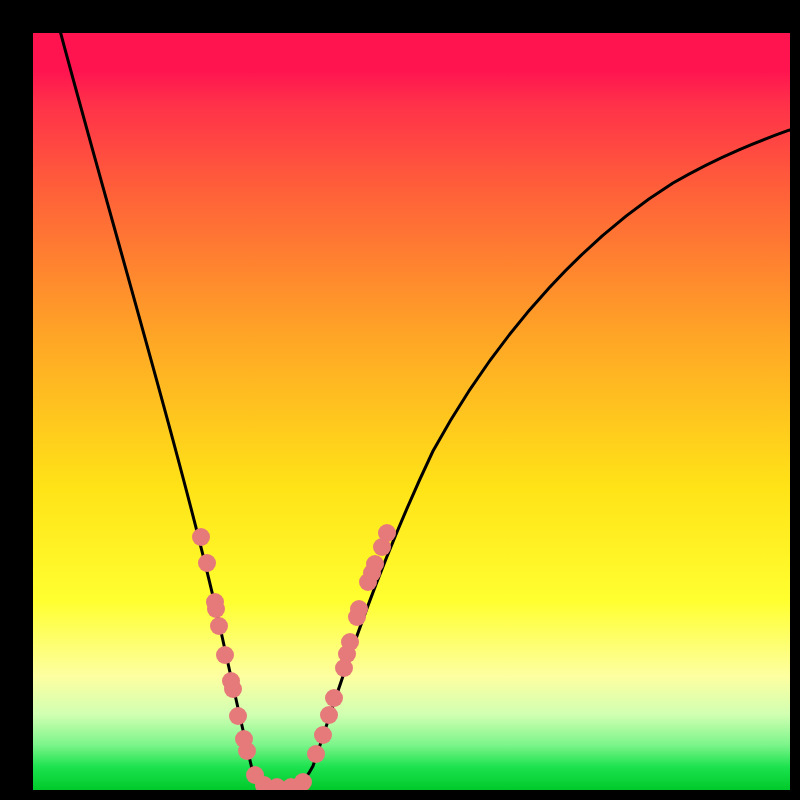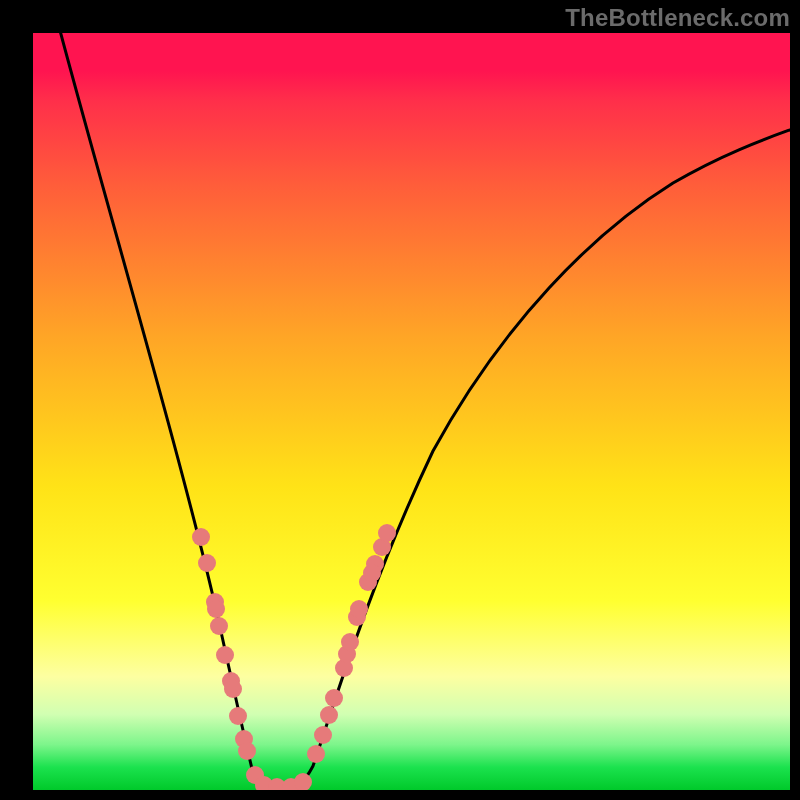--- a/index.html
+++ b/index.html
@@ -92,14 +92,13 @@
         <circle cx="317" cy="609" r="9" fill="#e67a7a"></circle>
         <circle cx="324" cy="584" r="9" fill="#e67a7a"></circle>
         <circle cx="326" cy="576" r="9" fill="#e67a7a"></circle>
         <circle cx="335" cy="549" r="9" fill="#e67a7a"></circle>
         <circle cx="342" cy="531" r="9" fill="#e67a7a"></circle>
         <circle cx="339" cy="540" r="9" fill="#e67a7a"></circle>
         <circle cx="349" cy="514" r="9" fill="#e67a7a"></circle>
         <circle cx="354" cy="500" r="9" fill="#e67a7a"></circle>
       </svg>
   </div>
-  <div class="watermark">TheBottleneck.com</div>
 </div>
 
 </body></html>

